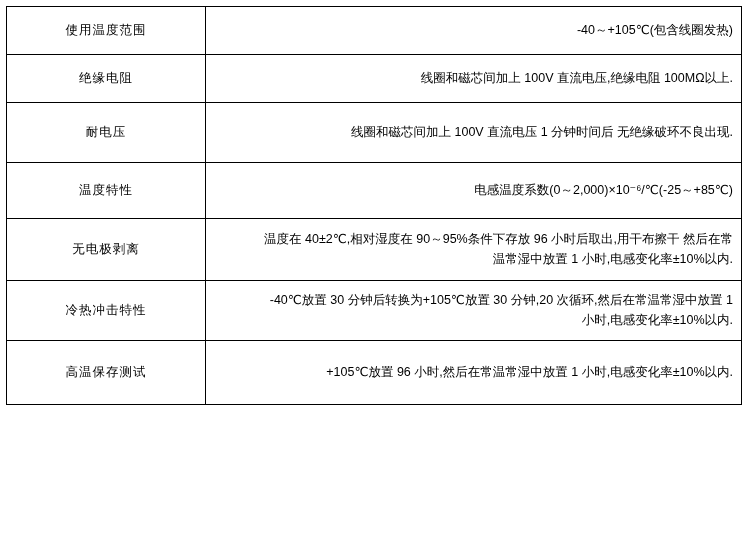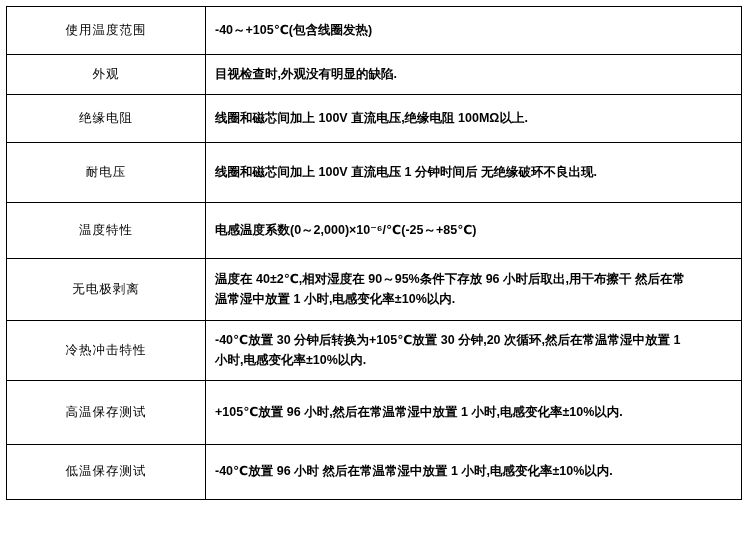--- a/index.html
+++ b/index.html
@@ -33,48 +33,41 @@
   }
   td.label-cell {
     width: 190px;
     text-align: center;
     padding: 0 4px;
     letter-spacing: 1px;
     font-size: 13px;
   }
   td.value-cell {
     padding: 5px 8px 5px 9px;
-    text-align: left;
+    text-align: right;
     font-size: 12.5px;
-    font-weight: bold;
   }
   .value-cell .line {
     display: block;
   }
 </style>
 </head>
 <body>
 
 <div class="spec-table-wrap">
   <table class="spec-table">
     <tbody>
 
       <tr style="height:48px">
         <td class="label-cell">使用温度范围</td>
         <td class="value-cell">
           <span class="line">-40～+105℃(包含线圈发热)</span>
         </td>
       </tr>
 
-      <tr style="height:40px">
-        <td class="label-cell">外观</td>
-        <td class="value-cell">
-          <span class="line">目视检查时,外观没有明显的缺陷.</span>
-        </td>
-      </tr>
 
 
       <tr style="height:48px">
         <td class="label-cell">绝缘电阻</td>
         <td class="value-cell">
           <span class="line">线圈和磁芯间加上 100V 直流电压,绝缘电阻 100MΩ以上.</span>
         </td>
       </tr>
 
       <tr style="height:60px">
@@ -107,22 +100,16 @@
         </td>
       </tr>
 
       <tr style="height:64px">
         <td class="label-cell">高温保存测试</td>
         <td class="value-cell">
           <span class="line">+105℃放置 96 小时,然后在常温常湿中放置 1 小时,电感变化率±10%以内.</span>
         </td>
       </tr>
 
-      <tr style="height:55px">
-        <td class="label-cell">低温保存测试</td>
-        <td class="value-cell">
-          <span class="line">  -40℃放置 96 小时 然后在常温常湿中放置 1 小时,电感变化率±10%以内.</span>
-        </td>
-      </tr>
 
     </tbody>
   </table>
 </div>
 
 </body></html>

